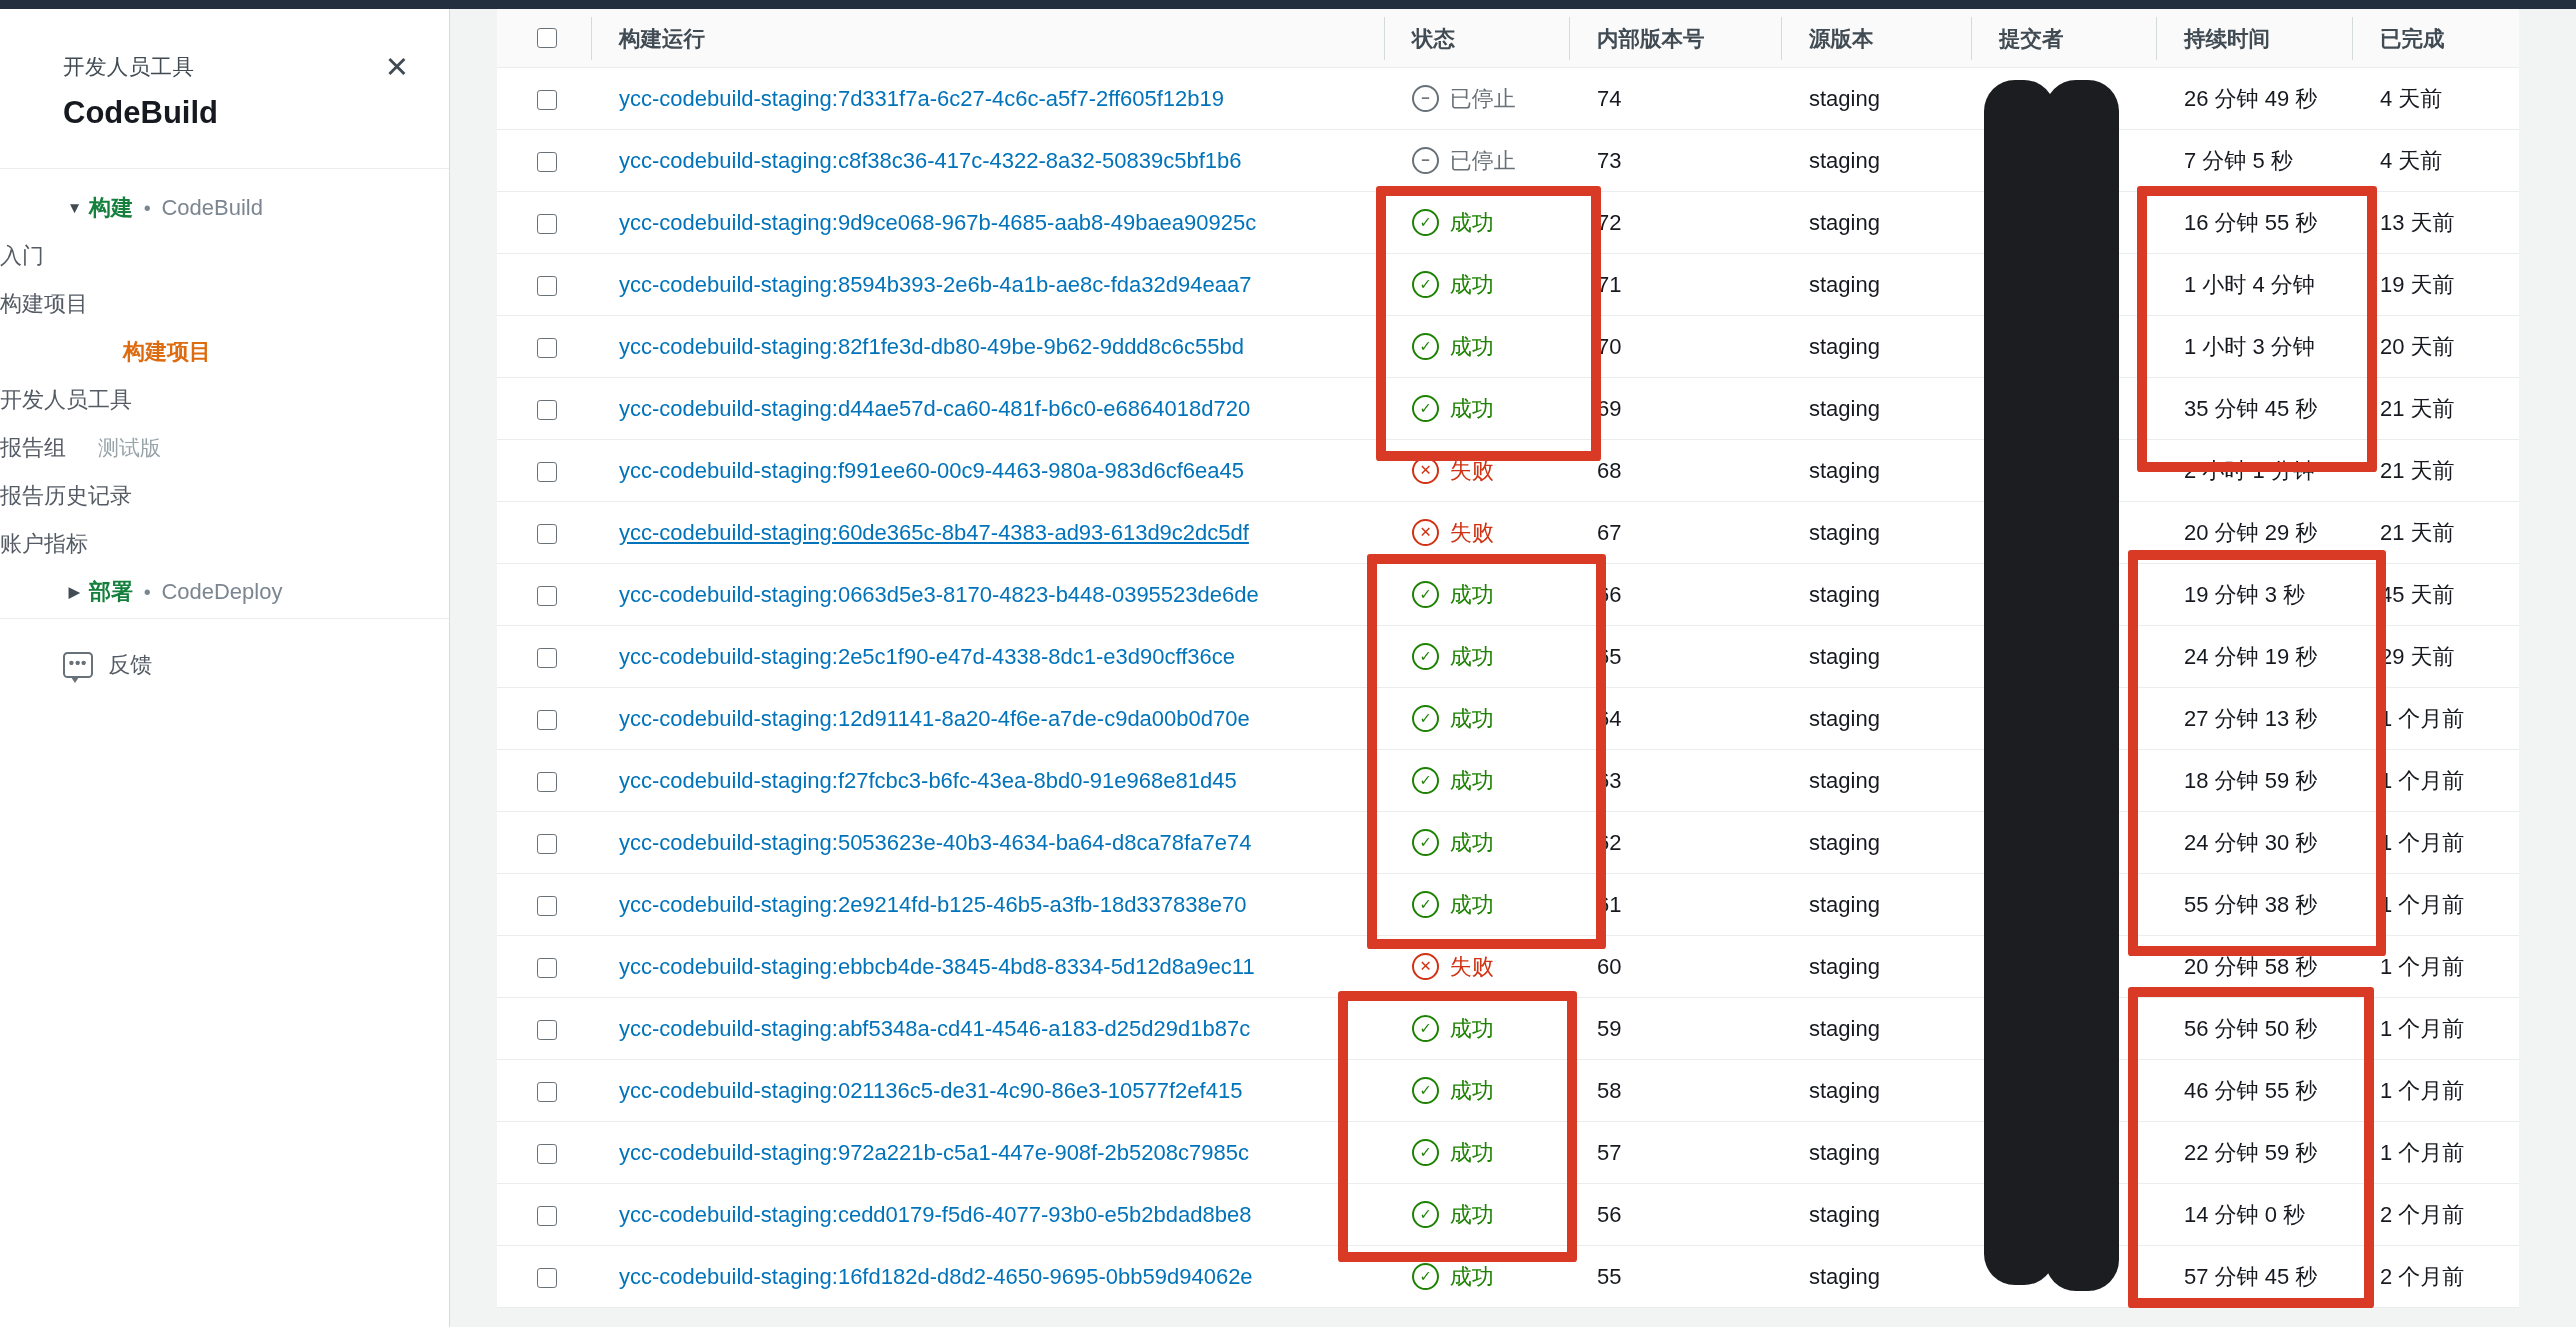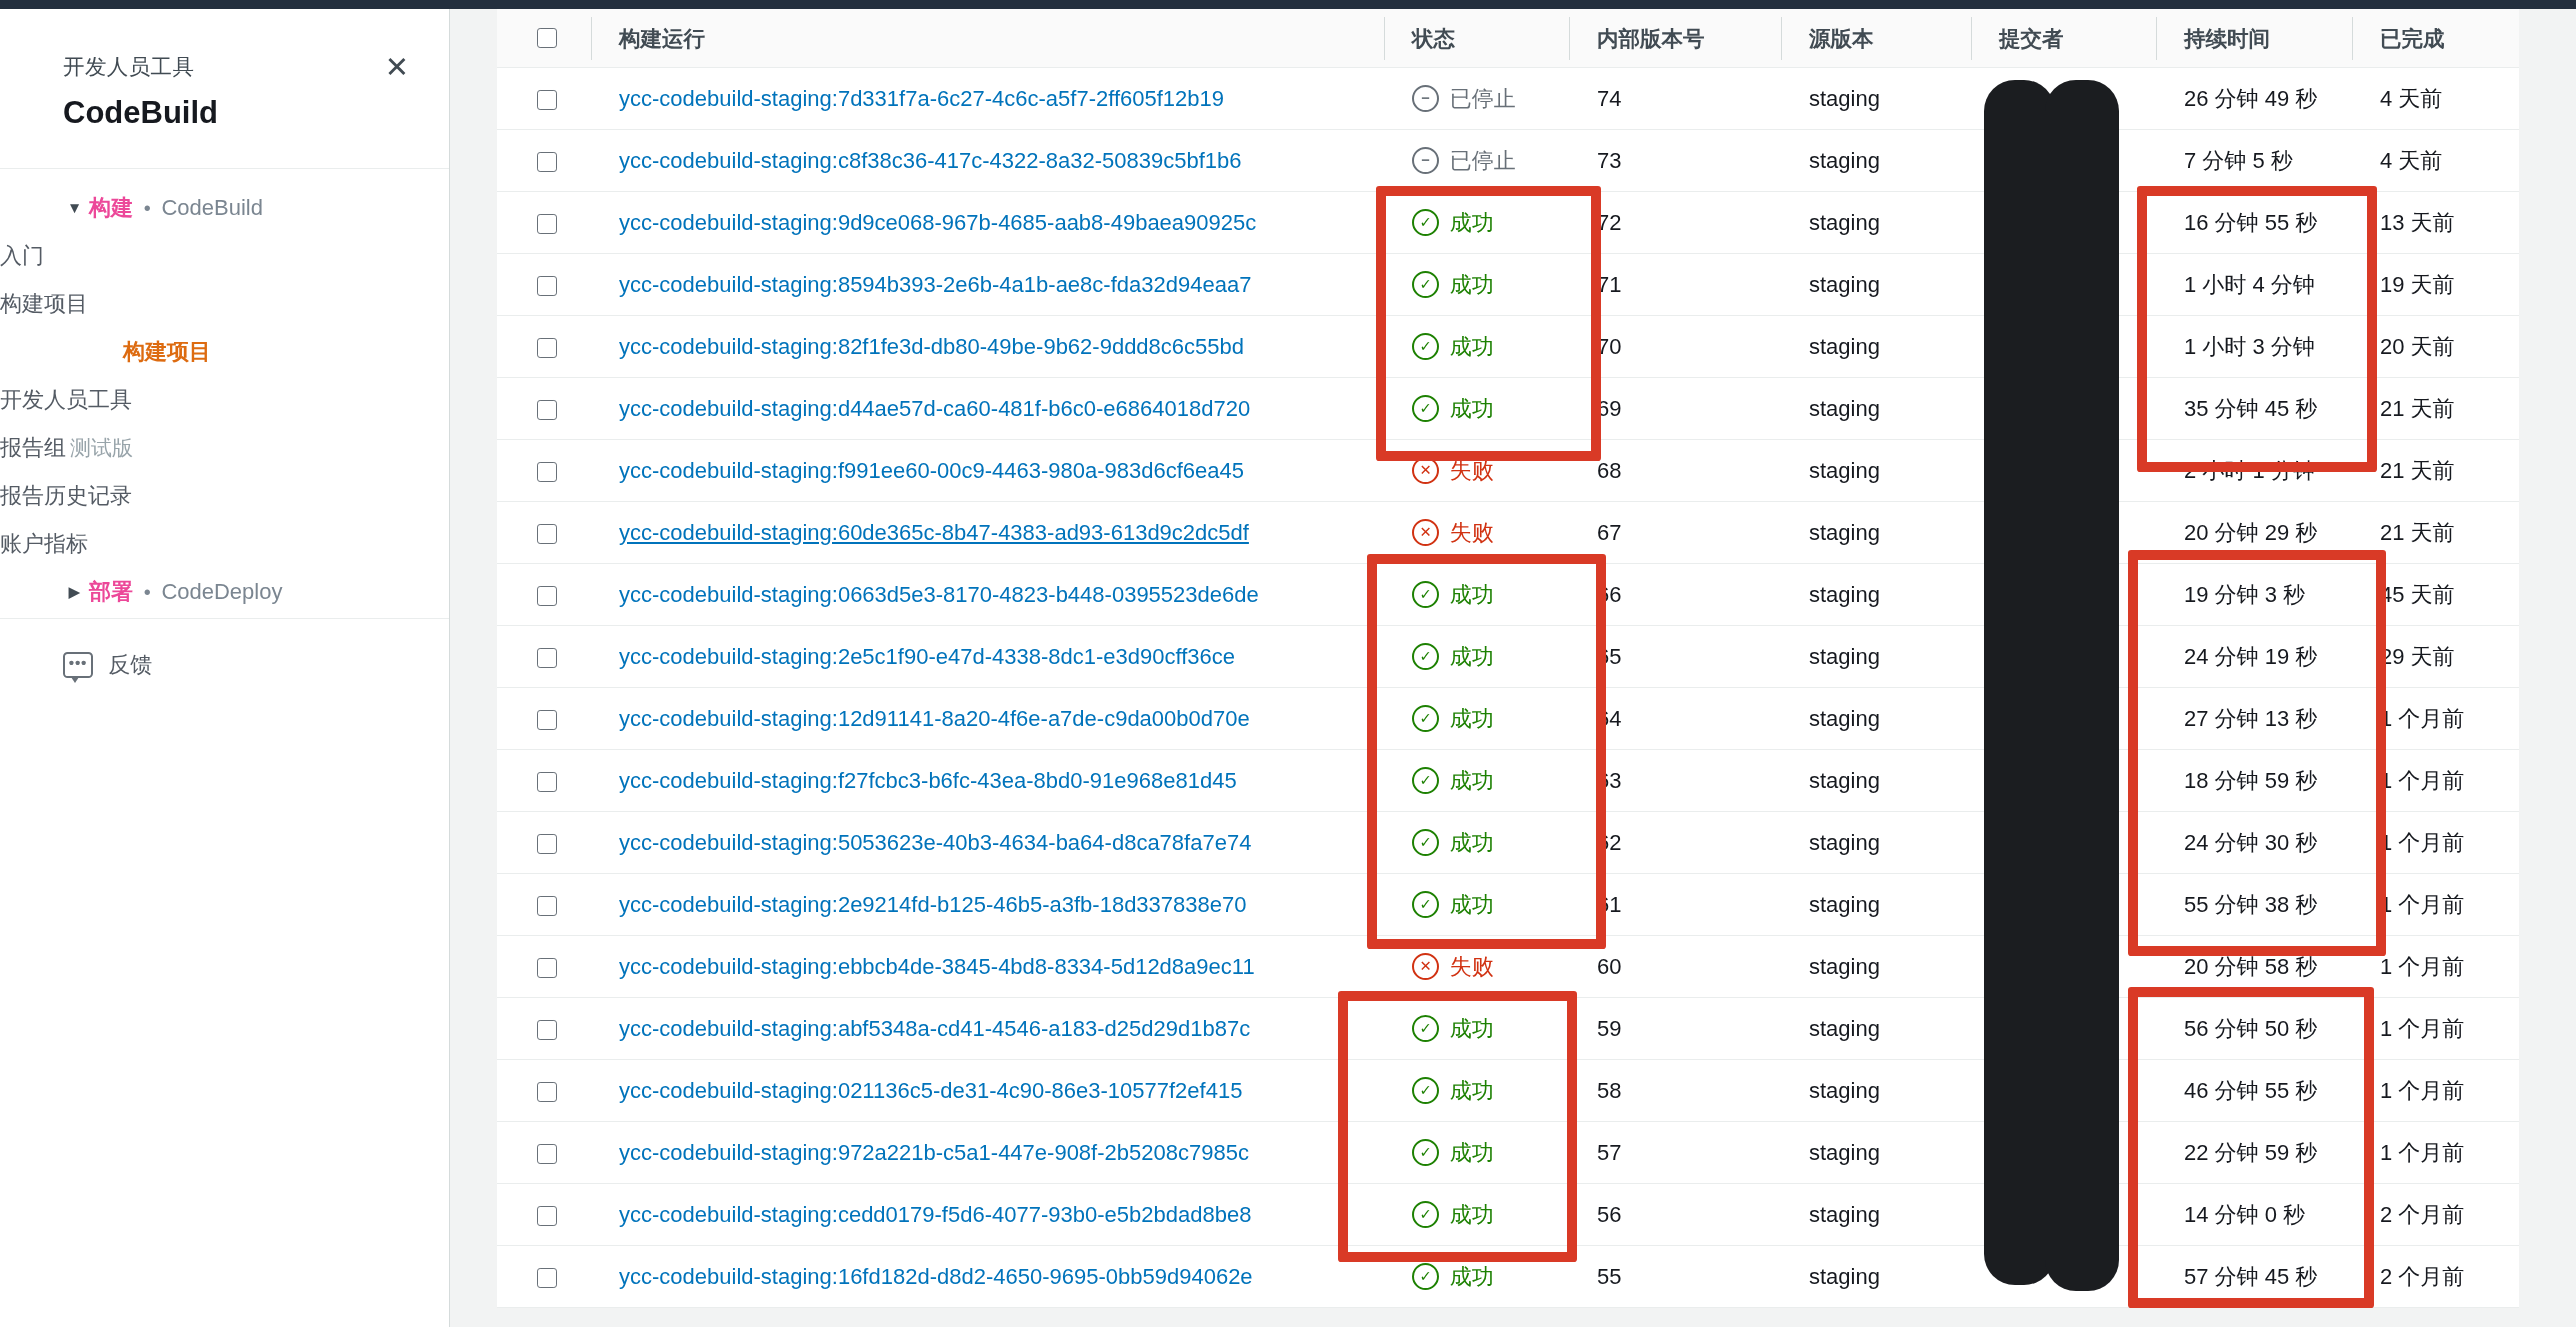--- a/index.html
+++ b/index.html
@@ -16,27 +16,27 @@
   
   .sidebar{position:absolute;left:0;top:9.2px;width:449px;height:1319px;background:#ffffff;border-right:0.8px solid #d5dbdb;}
   .side-head{position:relative;padding:43px 31px 0 63px;}
   .eyebrow{font-size:21.5px;color:#414b53;letter-spacing:0.4px;}
   .side-title{font-size:31px;font-weight:bold;color:#16191f;margin-top:14px;}
   .close-btn{position:absolute;top:44px;right:40px;font-size:29px;color:#414b53;line-height:1;cursor:pointer;}
   .side-divider{height:0.8px;background:#eaeded;margin-top:37px;}
   .nav{padding-top:15.3px;}
   .nav-row{display:flex;align-items:center;height:48px;font-size:22px;color:#545b64;}
   .nav-arrow{width:29px;text-align:center;margin-left:60px;font-size:15.3px;color:#414b53;}
-  .nav-group-label{font-weight:bold;color:#ec4899;}
+  .nav-group-label{font-weight:bold;color:#15803d;}
   .nav-suffix{color:#7b8691;margin-left:10.7px;}
   .nav-bullet{color:#7b8691;margin-left:10.7px;font-size:20px;}
   .nav-item{}
   .nav-item.lvl2{padding-left:123px;}
   .nav-item.active{color:#dd6b10;font-weight:bold;}
-  .nav-badge{color:#98a4aa;margin-left:4px;font-size:21px;text-align:center;}
+  .nav-badge{color:#98a4aa;margin-left:32px;font-size:21px;text-align:center;}
   .feedback{position:absolute;left:0;top:609px;width:100%;}
   .feedback .side-divider{margin-top:0;}
   .feedback-row{display:flex;align-items:center;gap:15.3px;padding:31px 0 0 63px;color:#545b64;font-size:22px;}
   .bubble{position:relative;width:26px;height:21.5px;border:2.3px solid #687078;border-radius:4.6px;display:flex;align-items:center;justify-content:center;}
   .bubble:after{content:"";position:absolute;left:6.1px;bottom:-7px;width:0;height:0;border-left:4.6px solid transparent;border-right:4.6px solid transparent;border-top:6.1px solid #687078;}
   .bubble-dots{font-size:15.3px;font-weight:bold;color:#687078;letter-spacing:0.8px;line-height:0;margin-top:-3.1px;}
 
   
   .card{position:absolute;left:497px;top:9.2px;width:2022px;height:1286px;background:#bef264;border-bottom:2.3px solid #97a1a6;}
   .thead,.tr{display:grid;grid-template-columns:94px 793px 185px 212px 190px 185px 196px 166px;}

